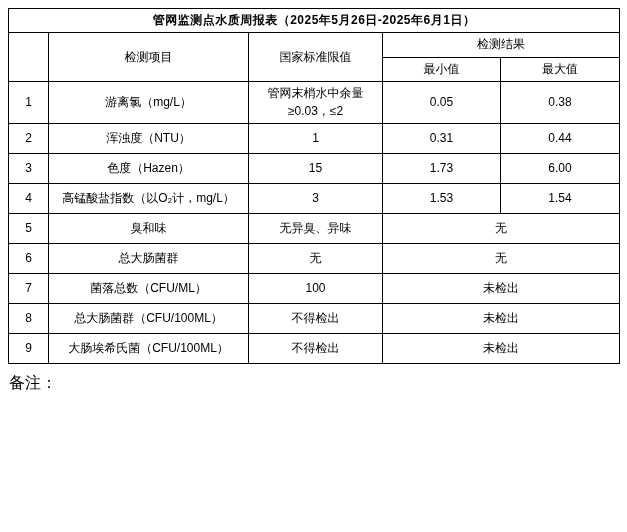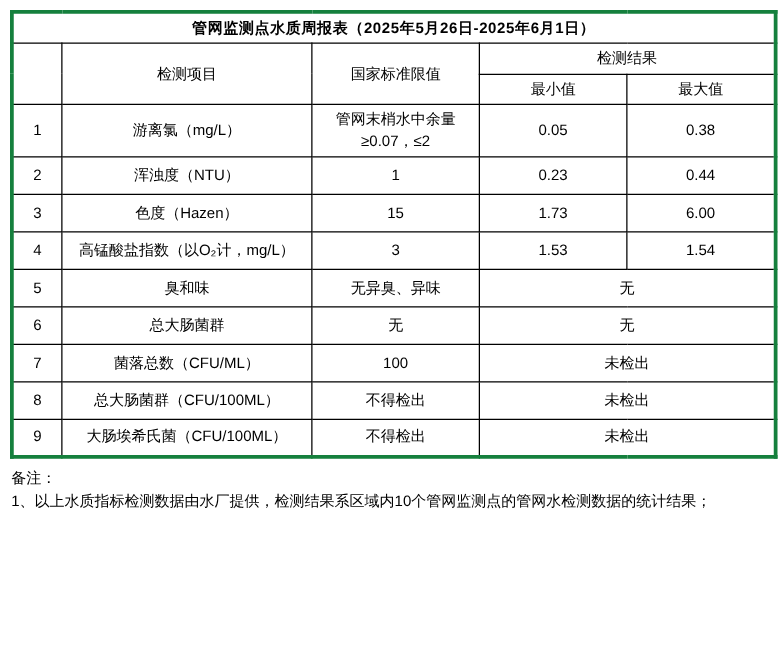--- a/index.html
+++ b/index.html
@@ -18,21 +18,21 @@
     width: 627px;
     height: 532px;
     position: relative;
     box-sizing: border-box;
   }
   table.report {
     border-collapse: collapse;
     table-layout: fixed;
     width: 611px;
     margin: 8px 8px 0 8px;
-    border: 3px solid #15803d;
+    border: 1px solid #15803d;
   }
   table.report td {
     border: 1px solid #000;
     text-align: center;
     vertical-align: middle;
     font-size: 12px;
     line-height: 1.45;
     padding: 3px 2px;
   }
   .title-cell {
@@ -58,21 +58,21 @@
     padding-left: 6px;
     padding-right: 6px;
   }
   .val {
     font-size: 12px;
   }
   .rowh { height: 30px; }
   .rowh2 { height: 38px; }
   .notes {
     margin: 6px 8px 0 9px;
-    font-size: 12px;
+    font-size: 16px;
     line-height: 1.62;
     color: #000;
   }
   .notes div { white-space: pre-wrap; }
   
   col.c-idx   { width: 40px; }
   col.c-item  { width: 200px; }
   col.c-limit { width: 134px; }
   col.c-min   { width: 118px; }
   col.c-max   { width: 119px; }
@@ -101,30 +101,30 @@
         <td class="hdr" colspan="2">检测结果</td>
       </tr>
       <tr>
         <td class="hdr">最小值</td>
         <td class="hdr">最大值</td>
       </tr>
 
       <tr class="rowh2">
         <td class="idx">1</td>
         <td class="item">游离氯（mg/L）</td>
-        <td class="limit">管网末梢水中余量≥0.07，≤2</td>
+        <td class="limit">管网末梢水中余量≥0.03，≤2</td>
         <td class="val">0.05</td>
         <td class="val">0.38</td>
       </tr>
 
       <tr class="rowh">
         <td class="idx">2</td>
         <td class="item">浑浊度（NTU）</td>
         <td class="limit">1</td>
-        <td class="val">0.23</td>
+        <td class="val">0.31</td>
         <td class="val">0.44</td>
       </tr>
 
       <tr class="rowh">
         <td class="idx">3</td>
         <td class="item">色度（Hazen）</td>
         <td class="limit">15</td>
         <td class="val">1.73</td>
         <td class="val">6.00</td>
       </tr>
@@ -169,16 +169,15 @@
         <td class="idx">9</td>
         <td class="item">大肠埃希氏菌（CFU/100ML）</td>
         <td class="limit">不得检出</td>
         <td class="val" colspan="2">未检出</td>
       </tr>
     </tbody>
   </table>
 
   <div class="notes">
     <div>备注：</div>
-    <div>1、以上水质指标检测数据由水厂提供，检测结果系区域内10个管网监测点的管网水检测数据的统计结果；</div>
   </div>
 
 </div>
 
 </body></html>

